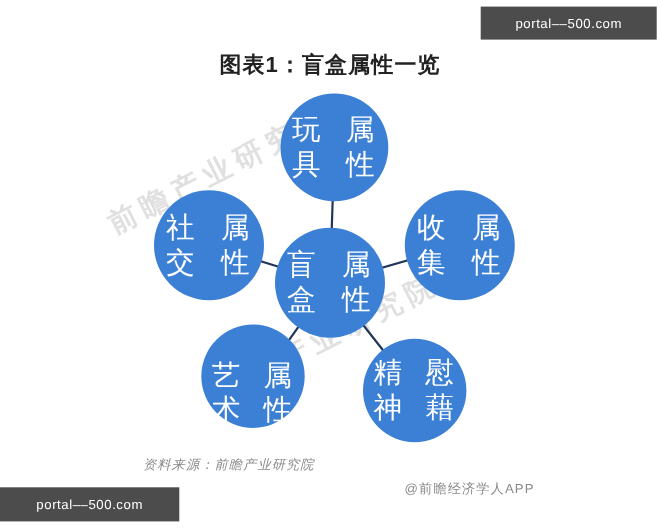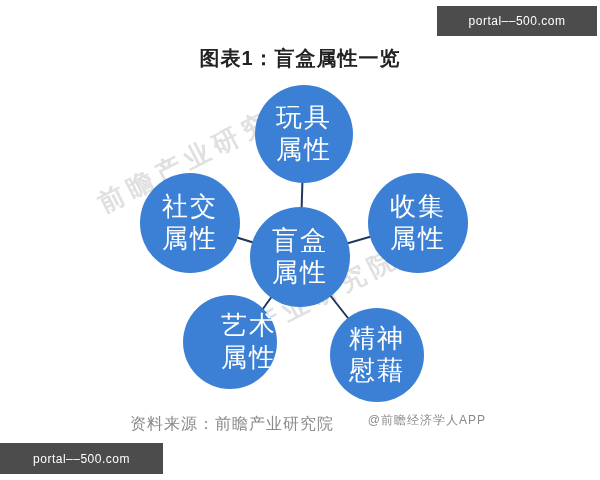--- a/index.html
+++ b/index.html
@@ -29,38 +29,38 @@
     transform:rotate(-27deg); opacity:0.85;
   }
   .wm-1 { left:88px;  top:137px; }
   .wm-2 { left:186px; top:289px; }
   
   .lines-layer { position:absolute; left:0; top:0; z-index:2; }
   .connector { stroke:#22365a; stroke-width:2; }
   
   .node {
     position:absolute; border-radius:50%; background:#3b80d4;
-    color:#ffffff; display:flex; flex-direction:column;
+    color:#ffffff; display:flex; flex-direction:row;
     align-items:center; justify-content:center;
     font-size:26px; line-height:1.22; letter-spacing:2px;
     z-index:3; text-align:center;
   }
   .node-center       { left:250px; top:207px; width:100px; height:100px; }
   .node-top          { left:255px; top:85px;  width:98px;  height:98px; }
   .node-left         { left:140px; top:173px; width:100px; height:100px; }
   .node-right        { left:368px; top:173px; width:100px; height:100px; }
   .node-bottom-left  { left:183px; top:295px; width:94px;  height:94px;align-items:flex-end; }
   .node-bottom-right { left:330px; top:308px; width:94px;  height:94px; }
   
   .footer-source {
     position:absolute; left:130px; top:414px;
-    font-size:16px; color:#8a8a8a; letter-spacing:1px; z-index:4;
+    font-size:12px; color:#8a8a8a; letter-spacing:1px; z-index:4;font-style:italic;
   }
   .footer-credit {
-    position:absolute; right:114px; top:412px;
+    position:absolute; right:114px; top:436px;
     font-size:12px; color:#8a8a8a; letter-spacing:1px; z-index:4;
   }
 </style>
 </head>
 <body>
 
 <div class="canvas">
 
   <div class="overlay-box overlay-tr">portal––500.com</div>
   <div class="overlay-box overlay-bl">portal––500.com</div>

